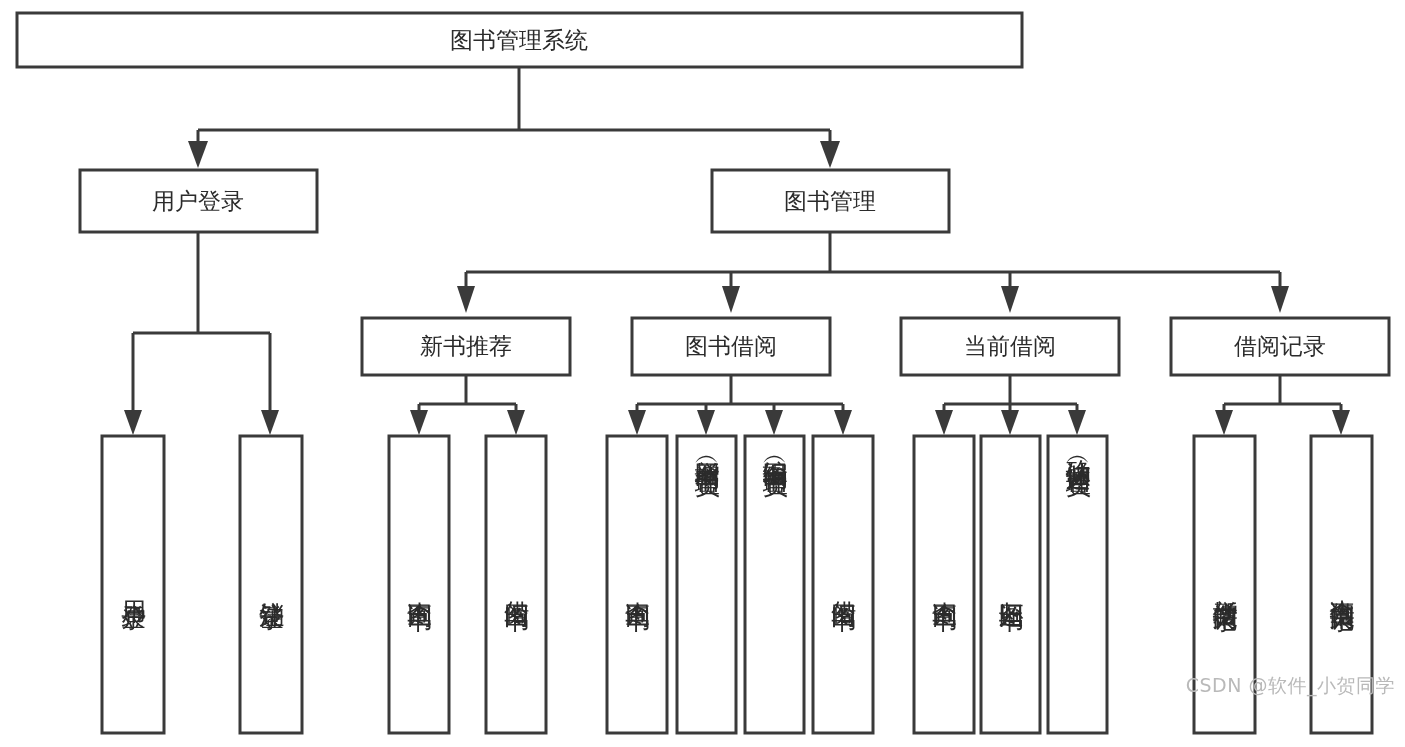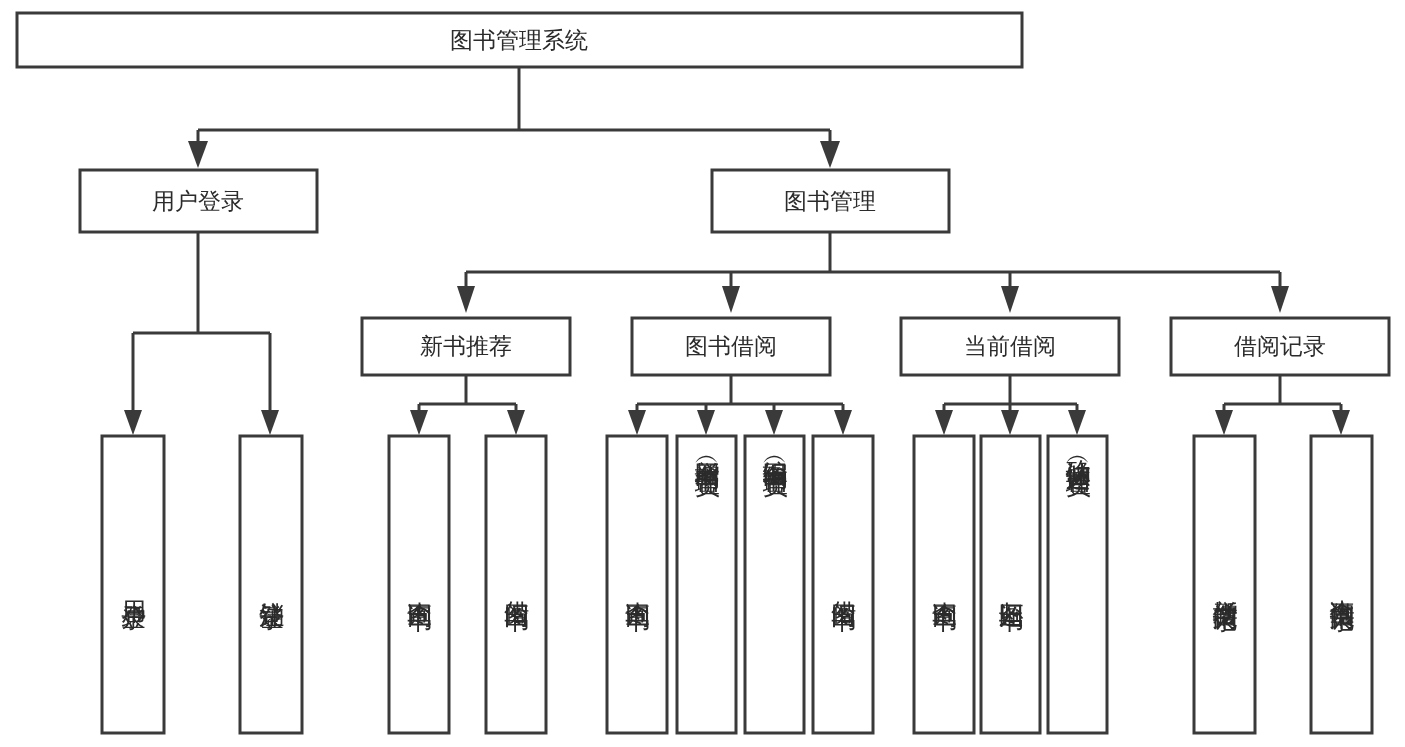--- a/index.html
+++ b/index.html
@@ -236,14 +236,15 @@
   </div>
 
   <div class="node-label-v-wrap" style="left:1194px; top:436px; width:61px; height:297px;">
     <span class="node-label-v">新增借阅记录</span>
   </div>
 
   <div class="node-label-v-wrap" style="left:1311px; top:436px; width:61px; height:297px;">
     <span class="node-label-v">查询借阅记录</span>
   </div>
 
+  <div class="watermark">CSDN @软件_小贺同学</div>
 
 </div>
 
 </body></html>

